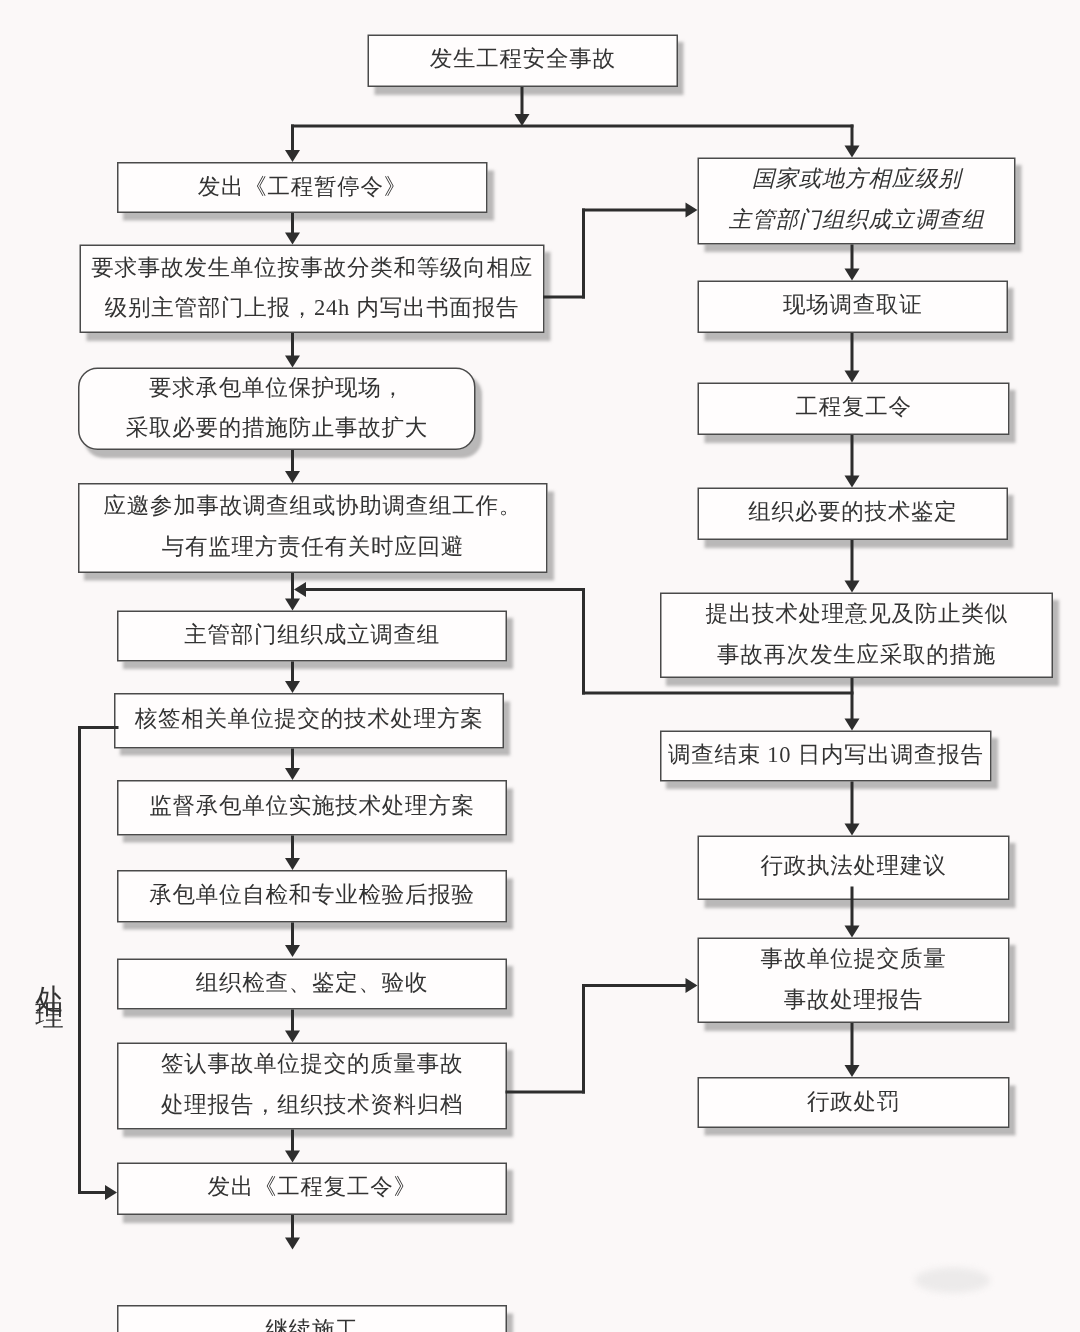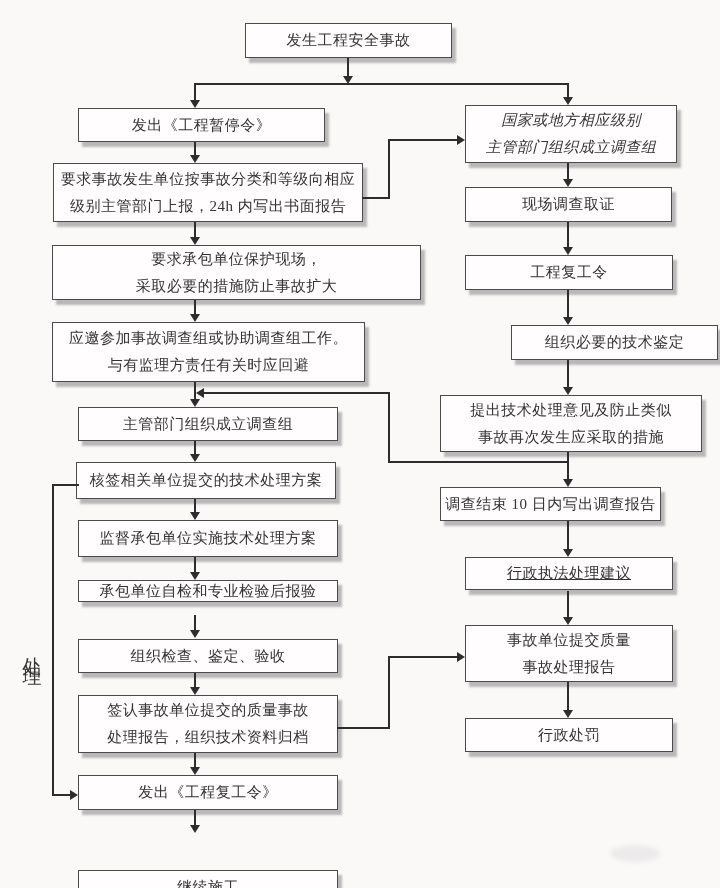--- a/index.html
+++ b/index.html
@@ -40,43 +40,43 @@
 
 <div class="stage">
 
   <div class="side-label">处理</div>
 
   <div class="node" style="left:245px;top:23px;width:207px;height:35px;">发生工程安全事故</div>
 
   <div class="node" style="left:78px;top:108px;width:247px;height:34px;">发出《工程暂停令》</div>
   <div class="node" style="left:53px;top:163px;width:310px;height:59px;">要求事故发生单位按事故分类和等级向相应
 级别主管部门上报，24h 内写出书面报告</div>
-  <div class="node" style="left:52px;top:245px;width:369px;height:55px;">要求承包单位保护现场，
+  <div class="node" style="left:52px;top:245px;width:265px;height:55px;border-radius:13px;">要求承包单位保护现场，
 采取必要的措施防止事故扩大</div>
   <div class="node" style="left:52px;top:322px;width:313px;height:60px;">应邀参加事故调查组或协助调查组工作。
 与有监理方责任有关时应回避</div>
   <div class="node" style="left:78px;top:407px;width:260px;height:34px;">主管部门组织成立调查组</div>
   <div class="node" style="left:76px;top:462px;width:260px;height:37px;">核签相关单位提交的技术处理方案</div>
   <div class="node" style="left:78px;top:520px;width:260px;height:37px;">监督承包单位实施技术处理方案</div>
-  <div class="node" style="left:78px;top:580px;width:260px;height:22px;">承包单位自检和专业检验后报验</div>
+  <div class="node" style="left:78px;top:580px;width:260px;height:35px;">承包单位自检和专业检验后报验</div>
   <div class="node" style="left:78px;top:639px;width:260px;height:34px;">组织检查、鉴定、验收</div>
   <div class="node" style="left:78px;top:695px;width:260px;height:58px;text-align:right;">签认事故单位提交的质量事故
 处理报告，组织技术资料归档</div>
   <div class="node" style="left:78px;top:775px;width:260px;height:35px;">发出《工程复工令》</div>
   <div class="node" style="left:78px;top:833px;width:260px;height:35px;margin-top:37px;">继续施工</div>
 
   <div class="node" style="left:465px;top:105px;width:212px;height:58px;font-style:italic;">国家或地方相应级别
 主管部门组织成立调查组</div>
   <div class="node" style="left:465px;top:187px;width:207px;height:35px;">现场调查取证</div>
   <div class="node" style="left:465px;top:255px;width:208px;height:35px;">工程复工令</div>
-  <div class="node" style="left:465px;top:325px;width:207px;height:35px;margin-left:46px;">组织必要的技术鉴定</div>
+  <div class="node" style="left:465px;top:325px;width:207px;height:35px;">组织必要的技术鉴定</div>
   <div class="node" style="left:440px;top:395px;width:262px;height:57px;">提出技术处理意见及防止类似
 事故再次发生应采取的措施</div>
   <div class="node" style="left:440px;top:487px;width:221px;height:34px;">调查结束 10 日内写出调查报告</div>
-  <div class="node" style="left:465px;top:557px;width:208px;height:33px;text-decoration:underline;">行政执法处理建议</div>
+  <div class="node" style="left:465px;top:557px;width:208px;height:43px;">行政执法处理建议</div>
   <div class="node" style="left:465px;top:625px;width:208px;height:57px;">事故单位提交质量
 事故处理报告</div>
   <div class="node" style="left:465px;top:718px;width:208px;height:34px;">行政处罚</div>
 
   <div class="vline" style="left:347px;top:58px;height:19px;"></div>
   <div class="arr down" style="left:343px;top:76px;"></div>
   <div class="hline" style="left:194px;top:83px;width:375px;"></div>
   <div class="vline" style="left:194px;top:83px;height:19px;"></div>
   <div class="arr down" style="left:190px;top:100px;"></div>
   <div class="vline" style="left:567px;top:83px;height:16px;"></div>

